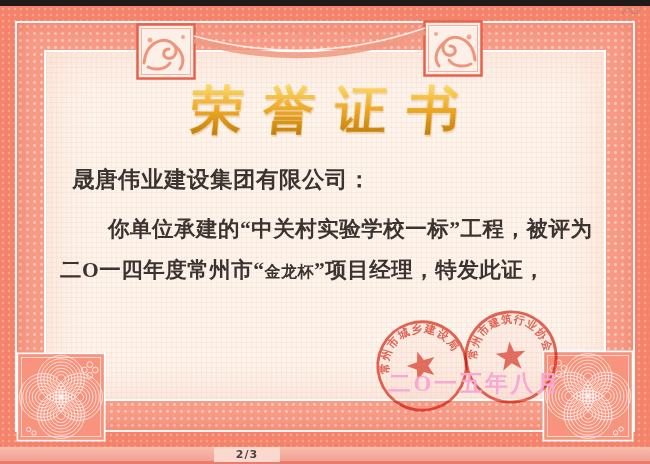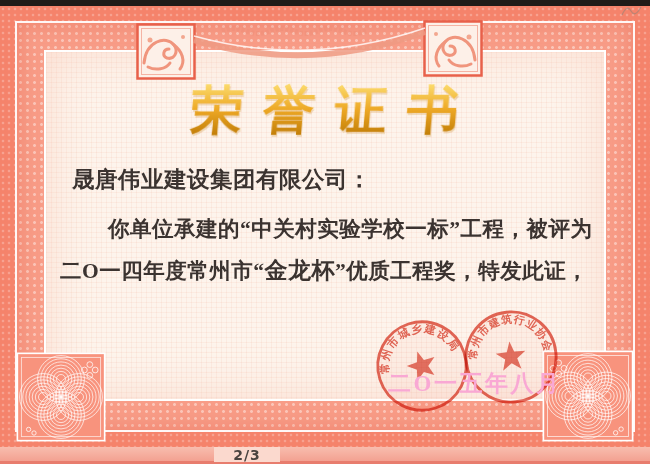--- a/index.html
+++ b/index.html
@@ -45,21 +45,21 @@
   }
   .bodytext {
     position:absolute; color:#3b3330; font-size:21.5px; font-weight:600;
     letter-spacing:.5px; white-space:nowrap; z-index:5;
   }
   .recipient { left:72px;  top:164px; font-size:22.5px; }
   .line1     { left:108px; top:214px; }
   .line2     { left:60px;  top:255px; }
   .line3     { left:60px;  top:296px; }
   .manager   { left:100px; top:332px; }
-  .award     { font-weight:900; font-size:23px; }
+  .award     { font-weight:900; font-size:16px; }
   .date-line {
     position:absolute; left:388px; top:368px; z-index:7;
     font-size:23px; font-weight:700; color:#f9a8d4; letter-spacing:2.5px;
   }
   .stamp { position:absolute; z-index:6; mix-blend-mode:multiply; opacity:.85; }
   .stamp-left  { left:374px; top:318px; width:96px; height:96px; transform:rotate(-18deg); }
   .stamp-right { left:462px; top:308px; width:98px; height:98px; transform:rotate(-6deg); }
   .deco { position:absolute; z-index:4; }
   .rosette-bl { left:16px;  top:352px; width:90px; height:90px; }
   .rosette-br { left:542px; top:350px; width:92px; height:92px; transform:scaleX(-1); }
@@ -70,21 +70,21 @@
   .bottom-strip {
     position:absolute; left:0; right:0; bottom:0; height:17px;
     background:linear-gradient(180deg,#f8bdae,#f29b8b);
     box-shadow: inset 0 -3px 0 #e87d6e;
     z-index:8;
   }
   .page-indicator {
     position:absolute; left:214px; top:0; width:66px; height:15px;
     background:#fbd9ce; display:flex; align-items:center; justify-content:center;
     font-family:"DejaVu Sans","Liberation Sans",sans-serif;
-    font-size:14px; font-weight:bold; color:#4a4340; letter-spacing:1px;
+    font-size:11px; font-weight:bold; color:#4a4340; letter-spacing:1px;
   }
 </style>
 </head>
 <body>
 
 <div class="screen">
 
   <svg width="0" height="0" style="position:absolute" aria-hidden="true">
     <defs>
       <g id="lobe" fill="none" stroke="rgba(255,255,255,.78)" stroke-width="1">
@@ -152,21 +152,21 @@
     <path d="M2,12 Q117,44 233,4" stroke="rgba(255,255,255,.8)" stroke-width="1.5" fill="none"></path>
   </svg>
   <svg class="deco pencil" viewBox="0 0 24 18">
     <path d="M2,13 Q7,2 11,9 T21,5" stroke="#8f8378" stroke-width="1.3" fill="none" opacity=".55"></path>
   </svg>
 
   <div class="title">荣誉证书</div>
 
   <div class="bodytext line1">你单位承建的“中关村实验学校一标”工程，被评为</div>
   <div class="bodytext recipient">晟唐伟业建设集团有限公司：</div>
-  <div class="bodytext line2"><span>二O一四年度常州市“</span><span class="award">金龙杯</span><span>”优质工程奖，特发此证，</span></div>
+  <div class="bodytext line2"><span>二O一四年度常州市“</span><span class="award">金龙杯</span><span>”项目经理，特发此证，</span></div>
 
   <svg class="stamp stamp-left" viewBox="0 0 100 100">
     <circle cx="50" cy="50" r="46" fill="rgba(232,92,72,.05)" stroke="#dd4f3e" stroke-width="3"></circle>
     <path id="arcL" d="M15,50 A35,35 0 1 1 85,50" fill="none"></path>
     <text font-size="11.5" fill="#dd4f3e" letter-spacing="1.5" font-weight="bold">
       <textPath href="#arcL" startOffset="50%" text-anchor="middle">常州市城乡建设局</textPath>
     </text>
     <polygon fill="#dd4f3e" opacity=".92" points="50,34 53.8,44.7 65.2,45.1 56.2,52 59.4,63 50,56.5 40.6,63 43.8,52 34.8,45.1 46.2,44.7"></polygon>
   </svg>
   <svg class="stamp stamp-right" viewBox="0 0 100 100">

